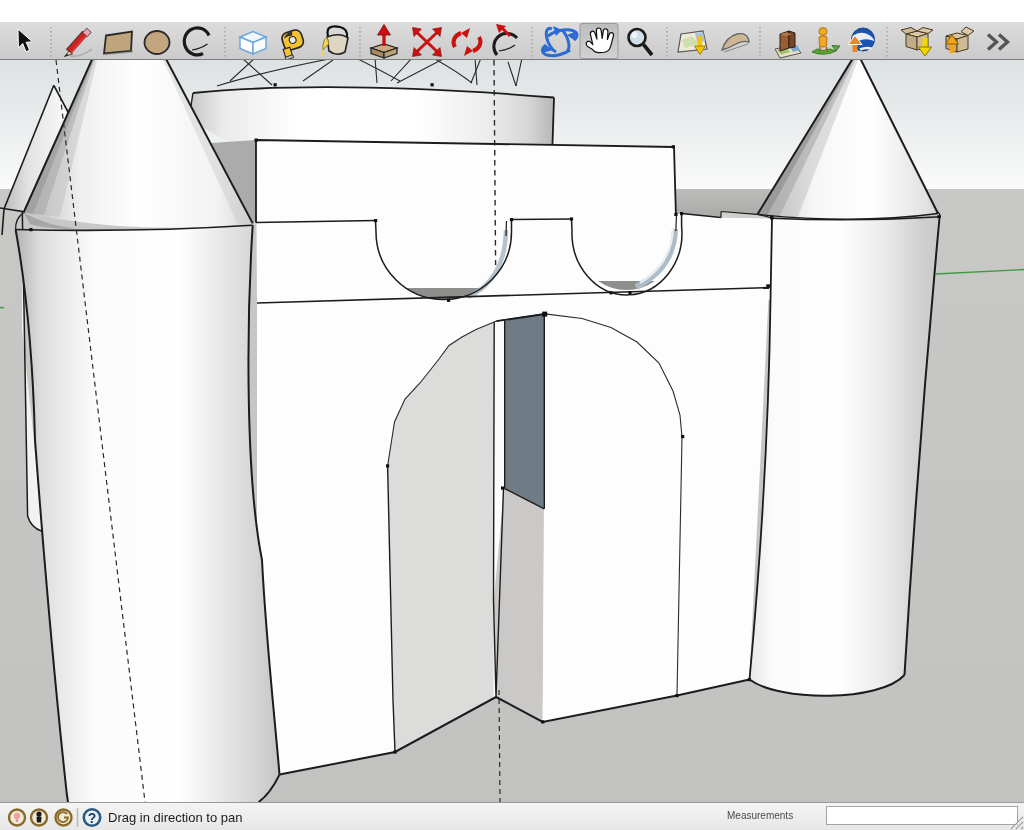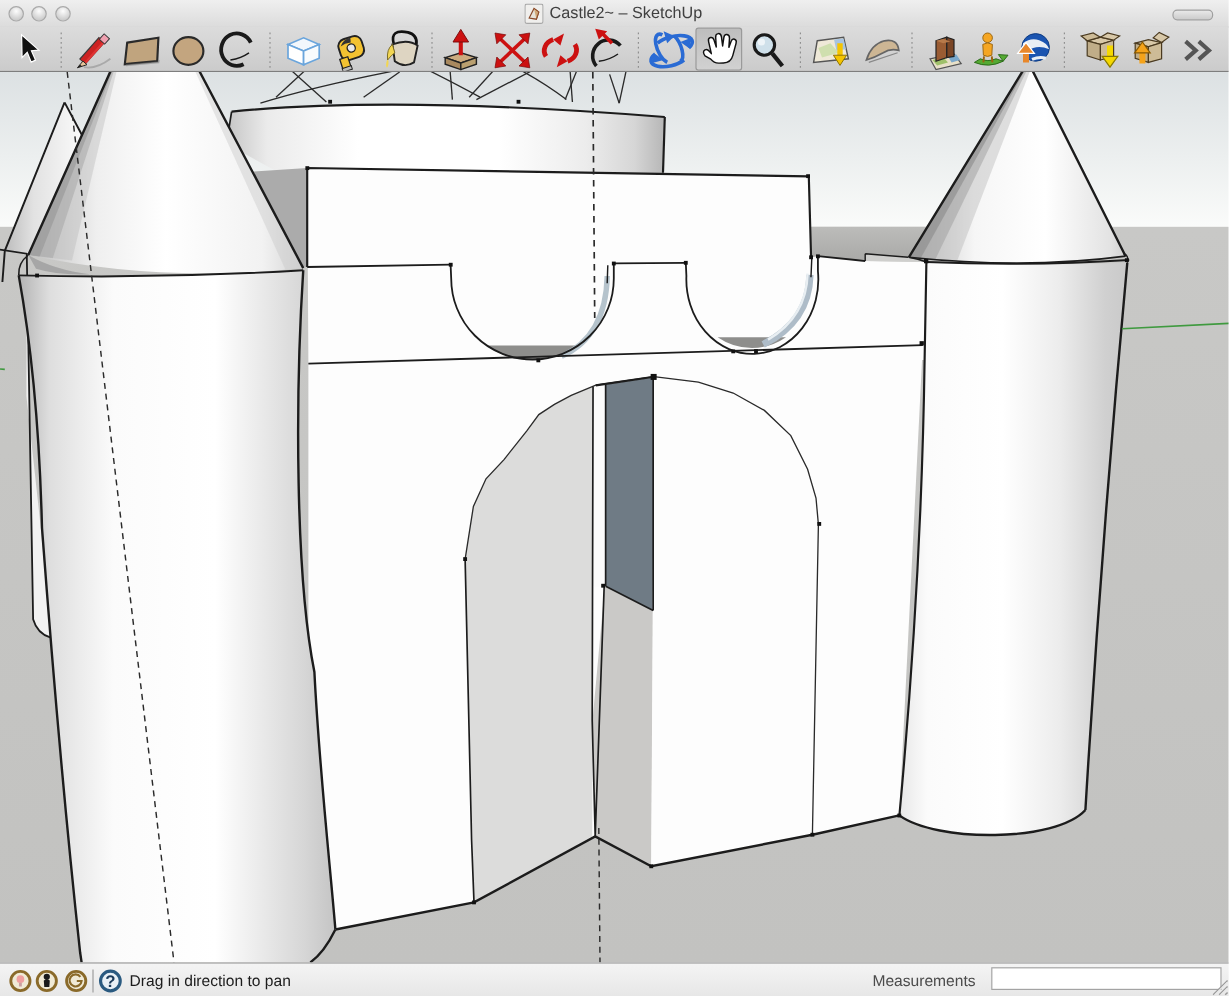--- a/index.html
+++ b/index.html
@@ -6,37 +6,25 @@
 #titlebar{position:absolute;left:0;top:0;width:1024px;height:22px;background:linear-gradient(#efefef,#dcdcdc);}
 #toolbar{position:absolute;left:0;top:22px;width:1024px;height:37px;background:linear-gradient(#dcdcdc,#cbcbcb);}
 #tbline{position:absolute;left:0;top:59px;width:1024px;height:1px;background:#7e7e7e;}
 #viewport{position:absolute;left:0;top:60px;width:1024px;height:742px;}
 #statusbar{position:absolute;left:0;top:802px;width:1024px;height:28px;background:linear-gradient(#f4f4f4,#e7e7e7);border-top:1px solid #9a9a9a;box-sizing:border-box;}
 .tl{position:absolute;top:4.5px;width:13px;height:13px;border-radius:50%;background:radial-gradient(circle at 50% 30%,#fdfdfd,#d9d9d9 55%,#bdbdbd);border:1px solid #a9a9a9;box-sizing:border-box;}
 #title{position:absolute;top:3px;left:458px;font-size:13.5px;color:#3f3f3f;}
 
 #pill{position:absolute;right:13px;top:8px;width:32px;height:7px;border-radius:4px;background:linear-gradient(#e8e8e8,#cccccc);border:1px solid #9f9f9f;}
 #stattext{position:absolute;left:108px;top:7px;font-size:13px;color:#1c1c1c;text-align:center;}
-#meastext{position:absolute;left:727px;top:7px;font-size:13px;color:#4b4b4b;text-align:right;}
+#meastext{position:absolute;left:727px;top:7px;font-size:10px;color:#4b4b4b;text-align:right;}
 #measbox{position:absolute;left:826px;top:3px;width:192px;height:19px;background:#fff;border:1px solid #a3a3a3;box-sizing:border-box;}
 </style></head>
 <body>
 <div id="win">
-<div id="titlebar">
-  <div class="tl" style="left:6.5px"></div>
-  <div class="tl" style="left:26px"></div>
-  <div class="tl" style="left:45.5px"></div>
-  <svg id="dicon" width="16" height="17" viewBox="0 0 16 17" style="position:absolute;left:437px;top:3px">
-    <rect x="0.5" y="0.5" width="15" height="16" rx="1.5" fill="#f0efed" stroke="#a8a8a8"></rect>
-    <path d="M4,12 L8,4 L12,7 L10,13 Z" fill="#e8e4da" stroke="#8a4a2a" stroke-width="1"></path>
-    <path d="M8,4 L12,7 L10,13" fill="#d0a878" stroke="#8a4a2a" stroke-width="0.8"></path>
-  </svg>
-  <div id="title">Castle2~ – SketchUp</div>
-  <div id="pill"></div>
-</div>
 <div style="position:absolute;left:0;top:22px;width:1024px;height:1px;background:#c6c6c6"></div>
 <div id="toolbar">
 <svg width="1024" height="37" viewBox="0 22 1024 37">
 <defs>
 <linearGradient id="panBG" x1="0" y1="23" x2="0" y2="59" gradientUnits="userSpaceOnUse">
 <stop offset="0" stop-color="#bdbdbd"></stop>
             <stop offset="1" stop-color="#d2d2d2"></stop>
 </linearGradient>
 </defs>
 

